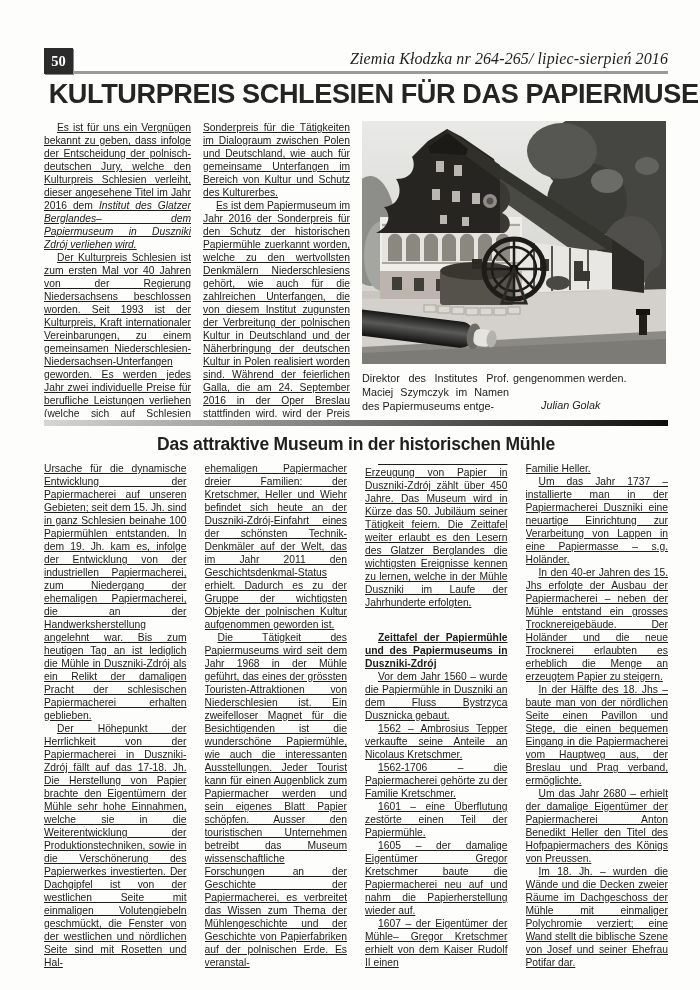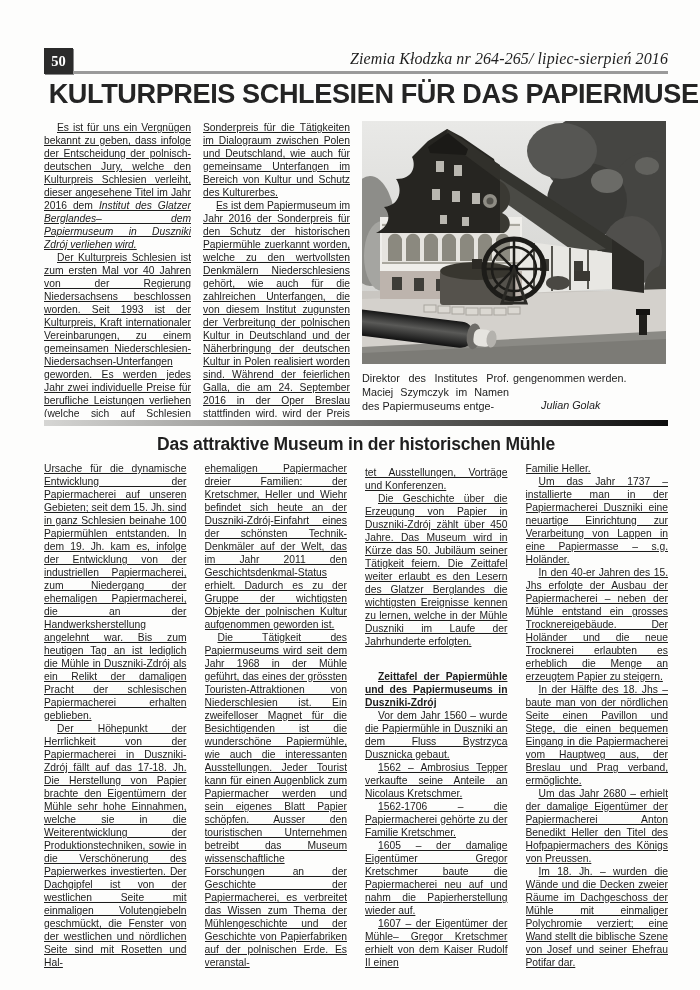--- a/index.html
+++ b/index.html
@@ -255,20 +255,21 @@
         <p class="para noind"><span>brosetten verschönert. Im 18. Jh. entstand ein in Form eines Turmes stilisierter Eingangspavillon, der dank zwei Stegen die Mühle mit dem Weg verband. Dank dem Gefühl für Ästhetik der ehemaligen Papiermacher dreier Familien: der Kretschmer, Heller und Wiehr befindet sich heute an der Duszniki-Zdrój-Einfahrt eines der schönsten Technik-Denkmäler auf der Welt, das im Jahr 2011 den Geschichtsdenkmal-Status erhielt. Dadurch es zu der Gruppe der wichtigsten Objekte der polnischen Kultur aufgenommen geworden ist.</span></p>
         <p class="para"><span>Die Tätigkeit des Papiermuseums wird seit dem Jahr 1968 in der Mühle geführt, das eines der grössten Touristen-Attraktionen von Niederschlesien ist. Ein zweifelloser Magnet für die Besichtigenden ist die wunderschöne Papiermühle, wie auch die interessanten Ausstellungen. Jeder Tourist kann für einen Augenblick zum Papiermacher werden und sein eigenes Blatt Papier schöpfen. Ausser den touristischen Unternehmen betreibt das Museum wissenschaftliche Forschungen an der Geschichte der Papiermacherei, es verbreitet das Wissen zum Thema der Mühlengeschichte und der Geschichte von Papierfabriken auf der polnischen Erde. Es veranstal-</span></p>
       </div>
     <div class="col">
         <p class="para noind"><span>tet Ausstellungen, Vorträge und Konferenzen.</span></p>
         <p class="para"><span>Die Geschichte über die Erzeugung von Papier in Duszniki-Zdrój zählt über 450 Jahre. Das Museum wird in Kürze das 50. Jubiläum seiner Tätigkeit feiern. Die Zeittafel weiter erlaubt es den Lesern des Glatzer Berglandes die wichtigsten Ereignisse kennen zu lernen, welche in der Mühle Duszniki im Laufe der Jahrhunderte erfolgten.</span></p>
         <p class="para b margintop" style="margin-top: 22px;"><span>Zeittafel der Papiermühle und des Papiermuseums in Duszniki-Zdrój</span></p>
         <p class="para margintop" style="margin-top: 0;"><span>Vor dem Jahr 1560 – wurde die Papiermühle in Duszniki an dem Fluss Bystrzyca Dusznicka gebaut.</span></p>
         <p class="para"><span>1562 – Ambrosius Tepper verkaufte seine Anteile an Nicolaus Kretschmer.</span></p>
         <p class="para"><span>1562-1706 – die Papiermacherei gehörte zu der Familie Kretschmer.</span></p>
+        <p class="para"><span>1601 – eine Überflutung zestörte einen Teil der Papiermühle.</span></p>
         <p class="para"><span>1605 – der damalige Eigentümer Gregor Kretschmer baute die Papiermacherei neu auf und nahm die Papierherstellung wieder auf.</span></p>
         <p class="para"><span>1607 – der Eigentümer der Mühle– Gregor Kretschmer erhielt von dem Kaiser Rudolf II einen</span></p>
       </div>
     <div class="col">
         <p class="para noind"><span>Adelstitel für die Herstellung von Papier hoher Qualität.</span></p>
         <p class="para"><span>1706-1806 – die Papiermacherei gehörte zu der Familie Heller.</span></p>
         <p class="para"><span>Um das Jahr 1737 – installierte man in der Papiermacherei Duszniki eine neuartige Einrichtung zur Verarbeitung von Lappen in eine Papiermasse – s.g. Holänder.</span></p>
         <p class="para"><span>In den 40-er Jahren des 15. Jhs erfolgte der Ausbau der Papiermacherei – neben der Mühle entstand ein grosses Trocknereigebäude. Der Holänder und die neue Trocknerei erlaubten es erheblich die Menge an erzeugtem Papier zu steigern.</span></p>
         <p class="para"><span>In der Hälfte des 18. Jhs – baute man von der nördlichen Seite einen Pavillon und Stege, die einen bequemen Eingang in die Papiermacherei vom Hauptweg aus, der Breslau und Prag verband, ermöglichte.</span></p>
         <p class="para"><span>Um das Jahr 2680 – erhielt der damalige Eigentümer der Papiermacherei Anton Benedikt Heller den Titel des Hofpapiermachers des Königs von Preussen.</span></p>

